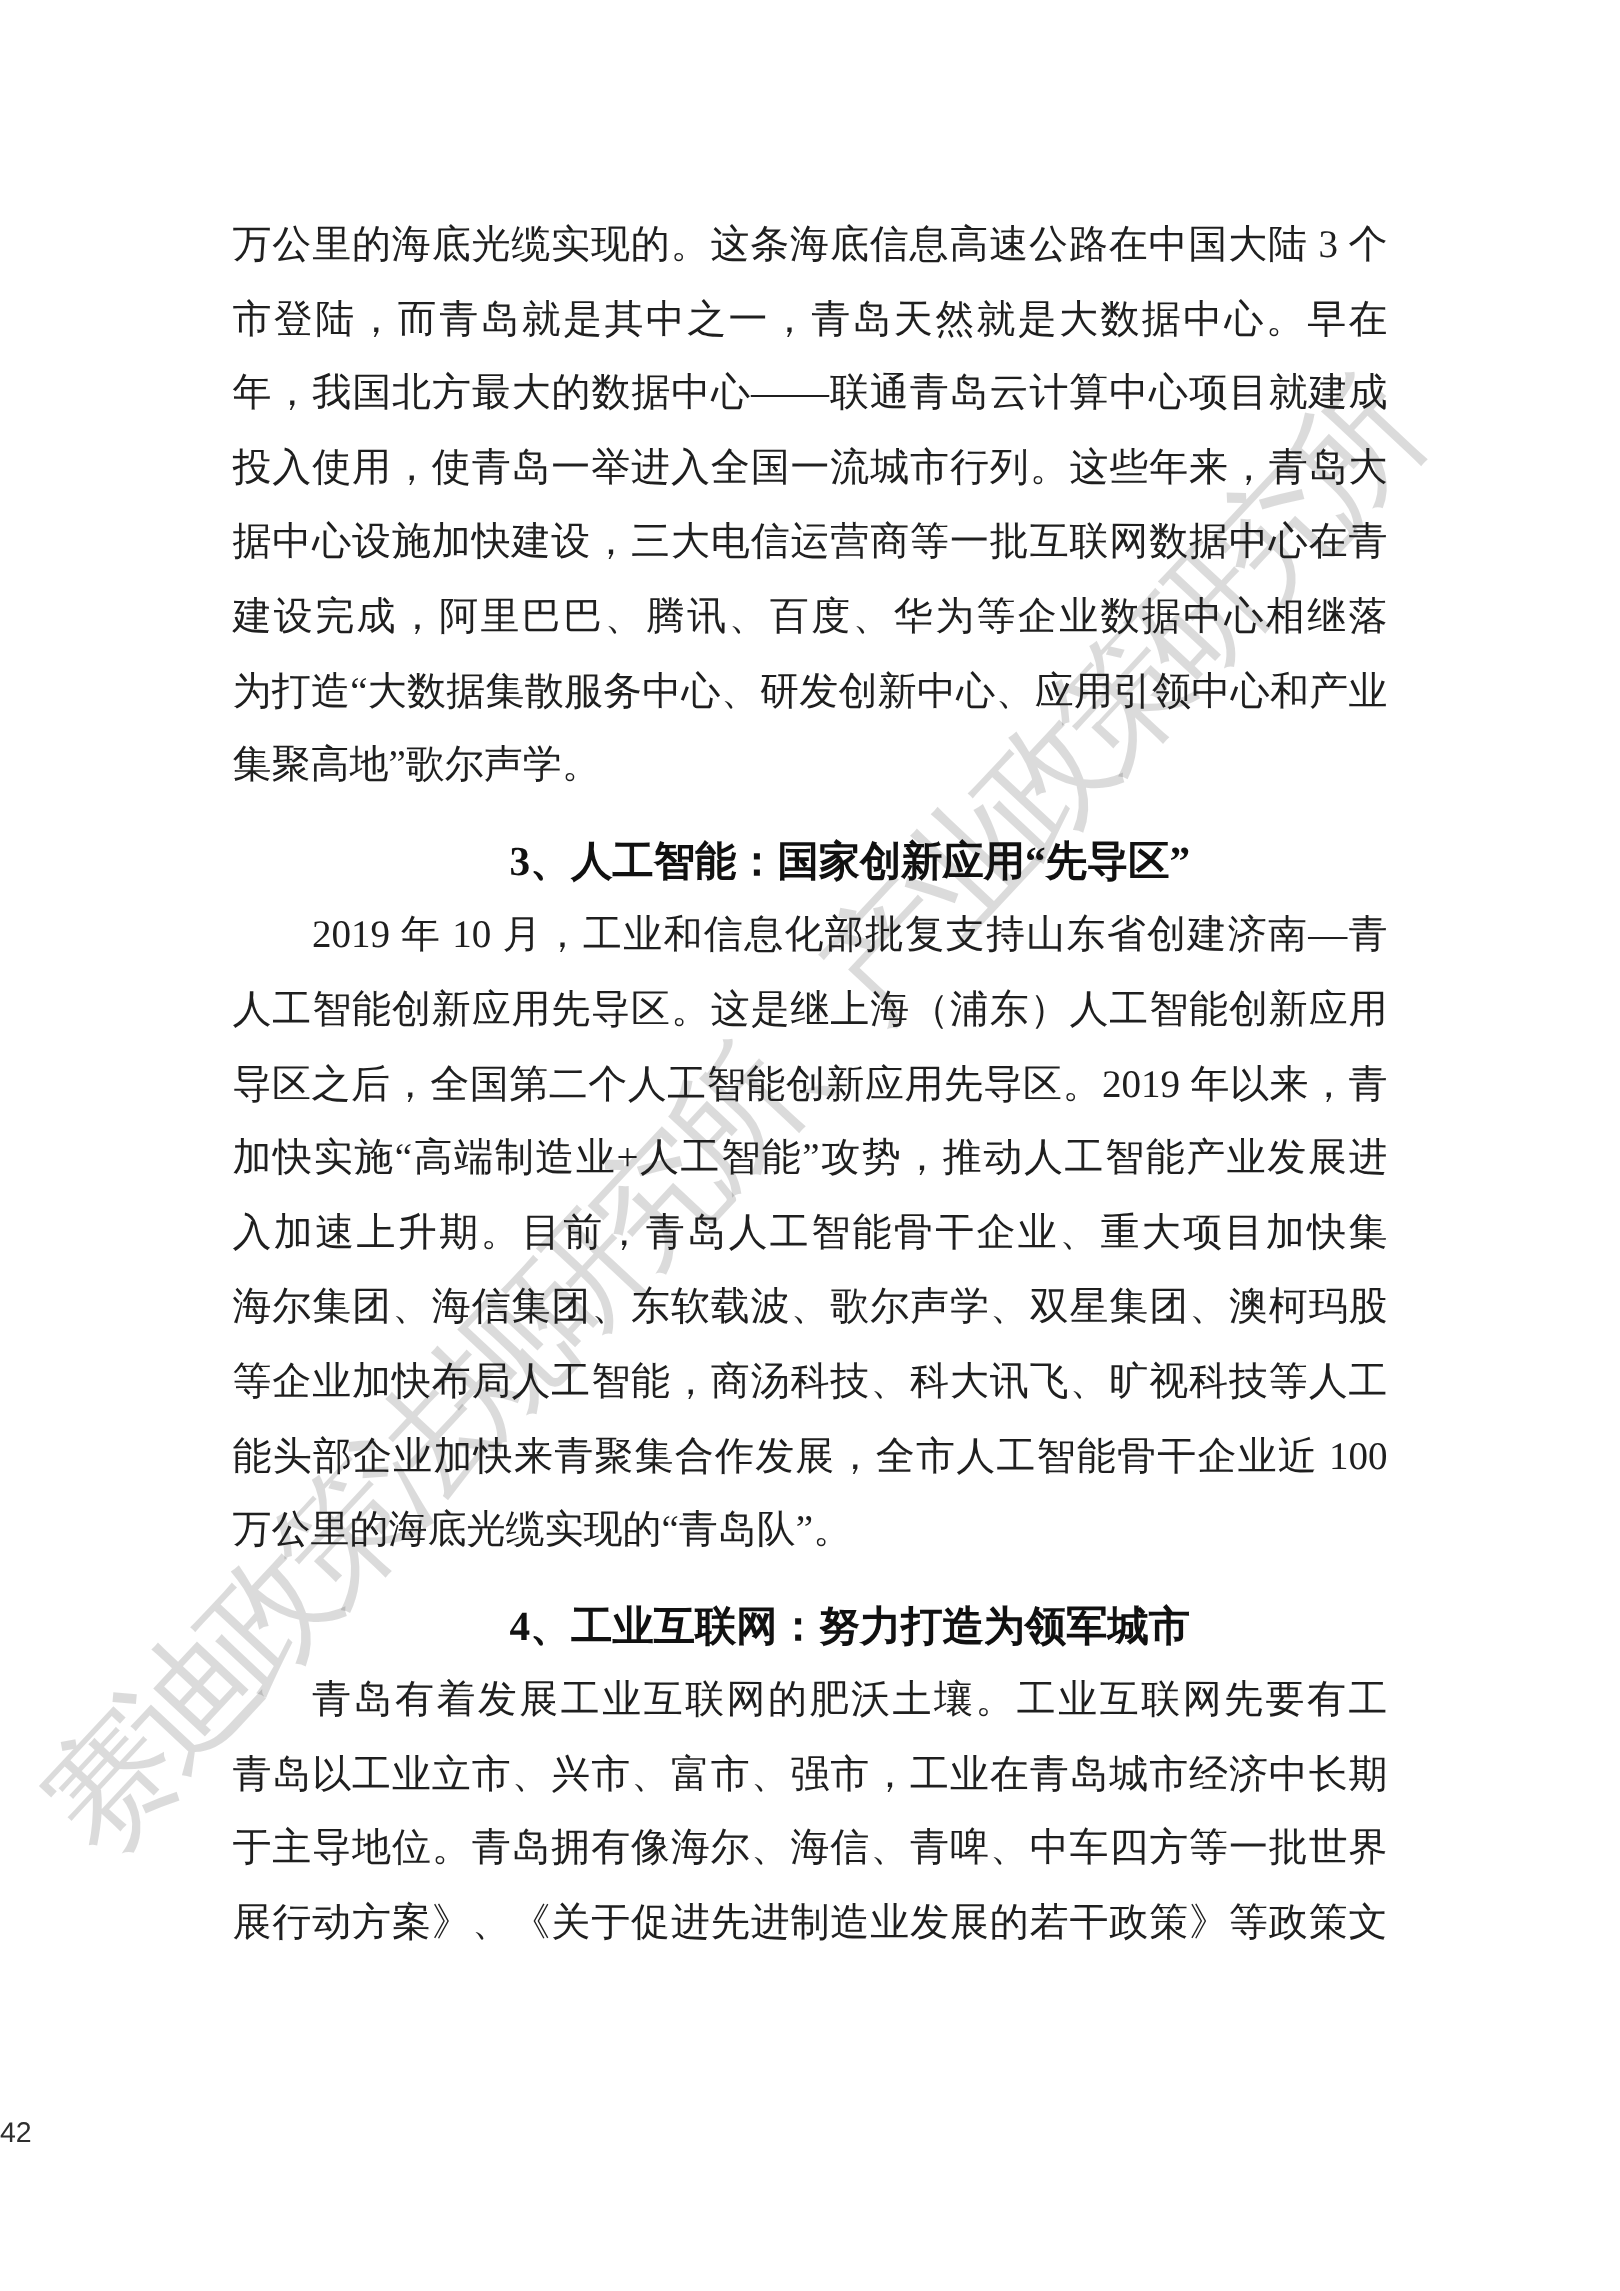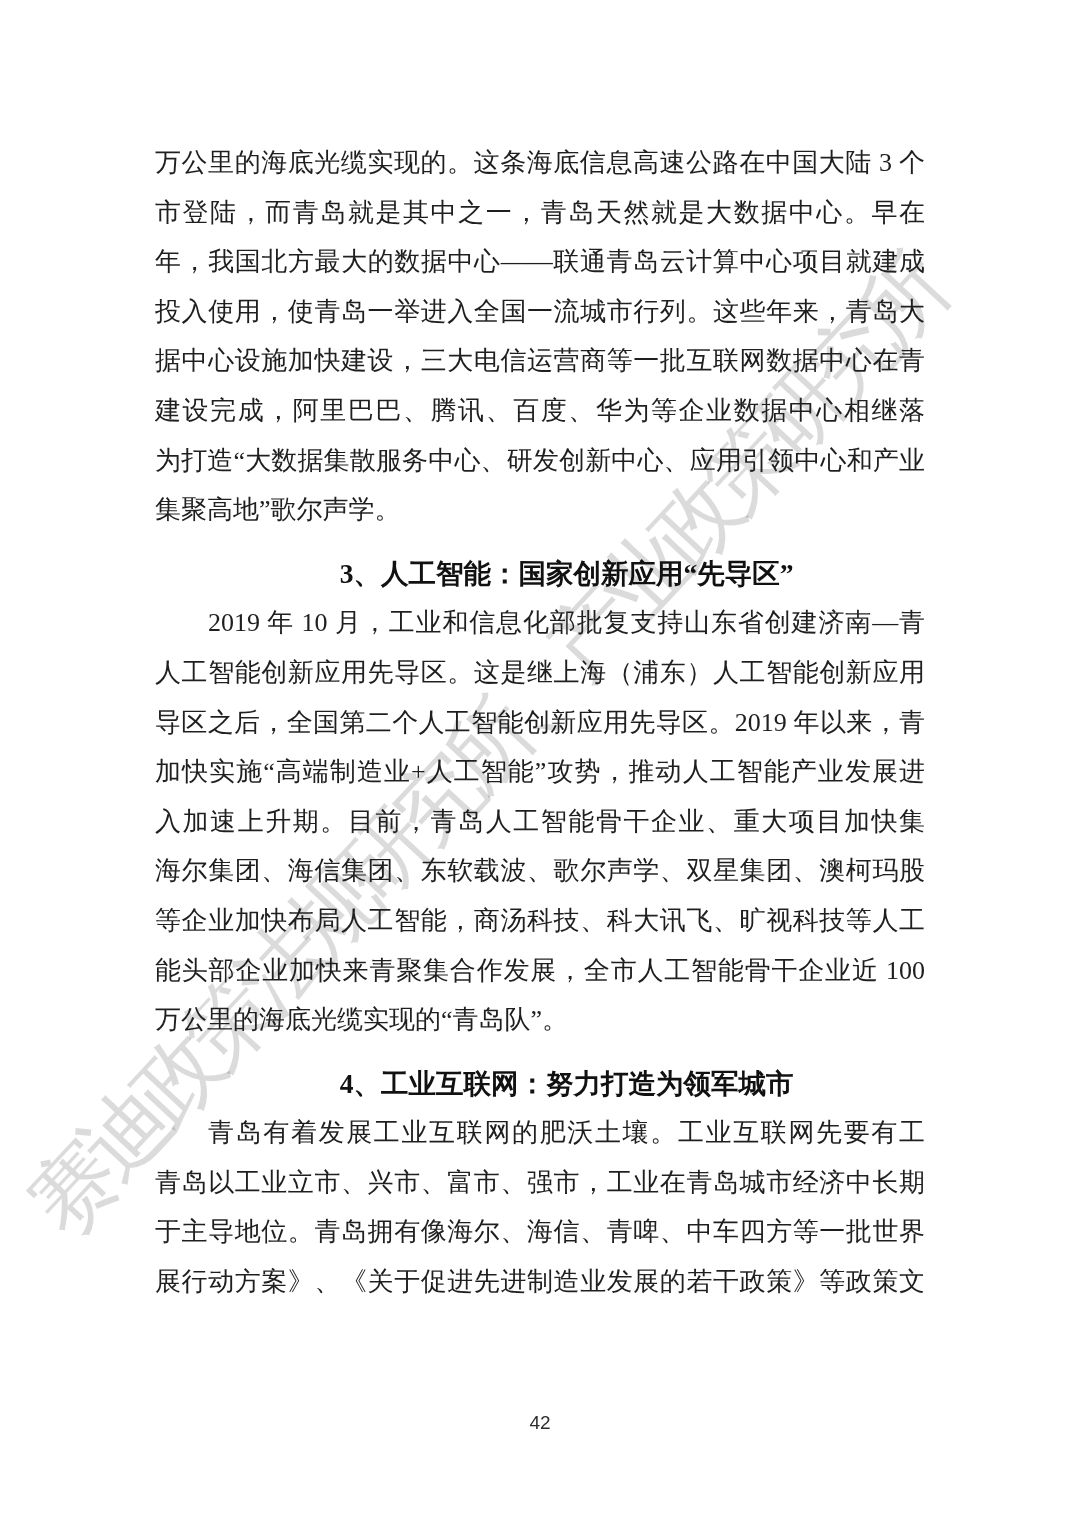--- a/index.html
+++ b/index.html
@@ -68,21 +68,20 @@
     color: #111111;
     text-align: center;
     overflow: hidden;
   }
   .page-num {
     position: absolute;
     left: 0;
     right: 0;
     top: 1412px;
     z-index: 1;
-    text-align: center;
     font-size: 19px;
     color: #2e2e2e;
     font-family: "Liberation Sans", sans-serif;
   }
 </style>
 </head>
 <body>
 
 <div class="page">
 

